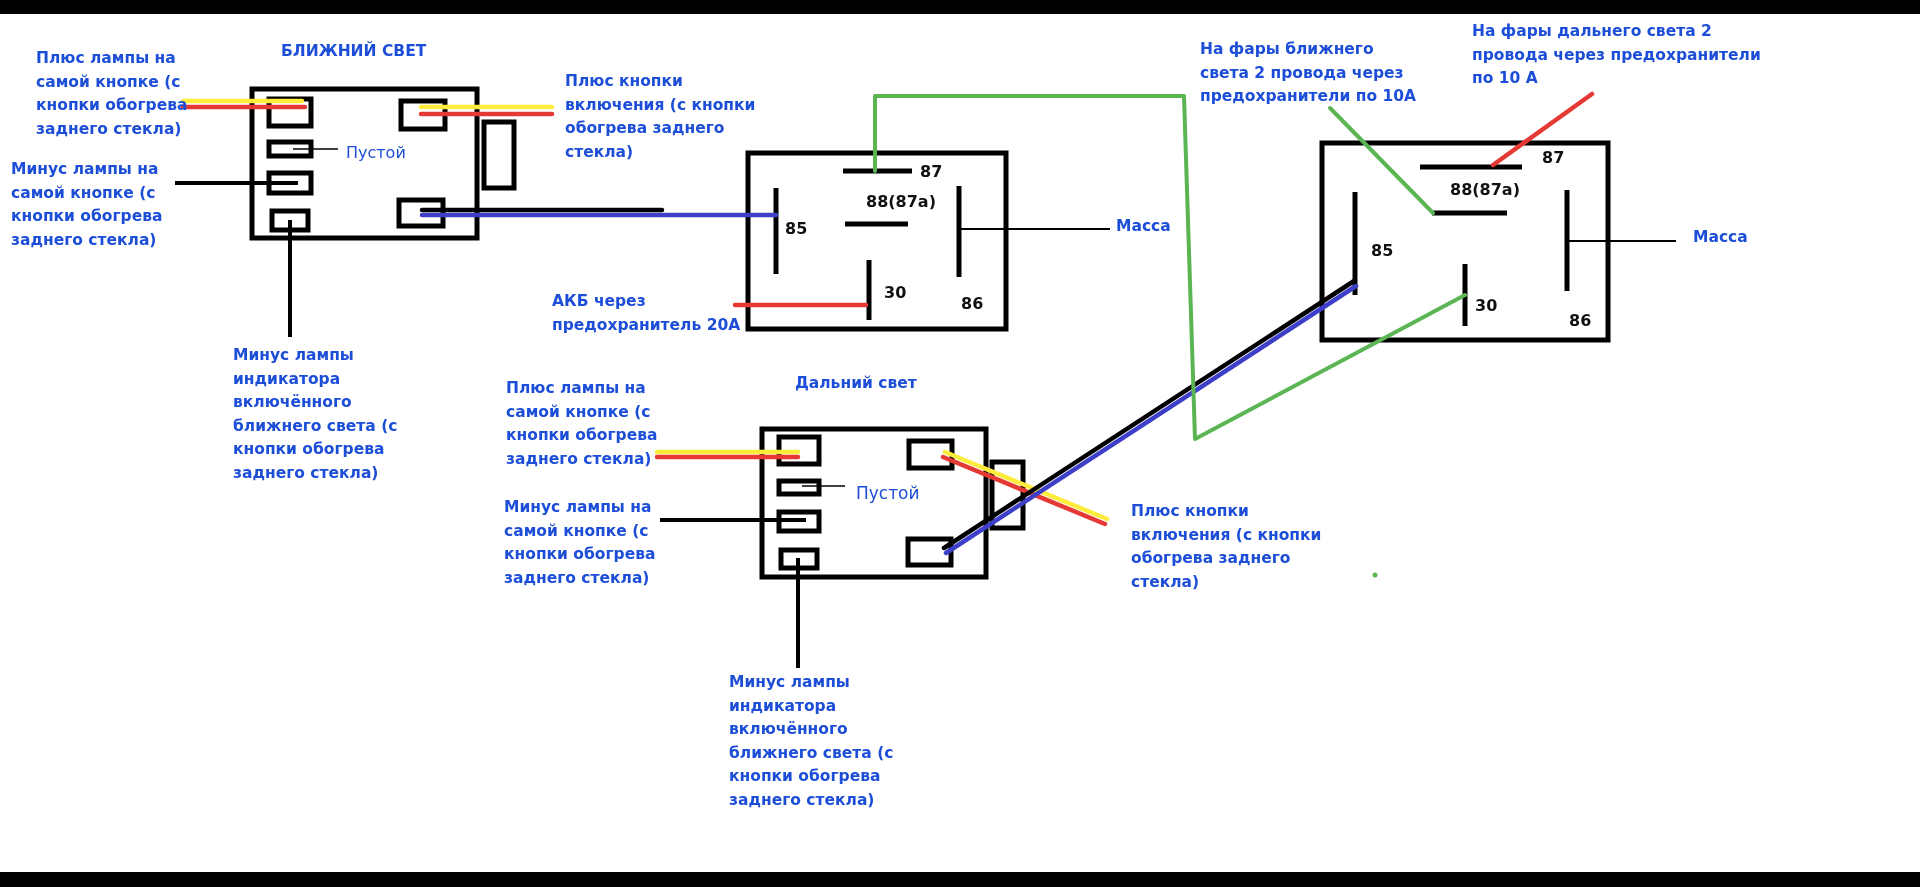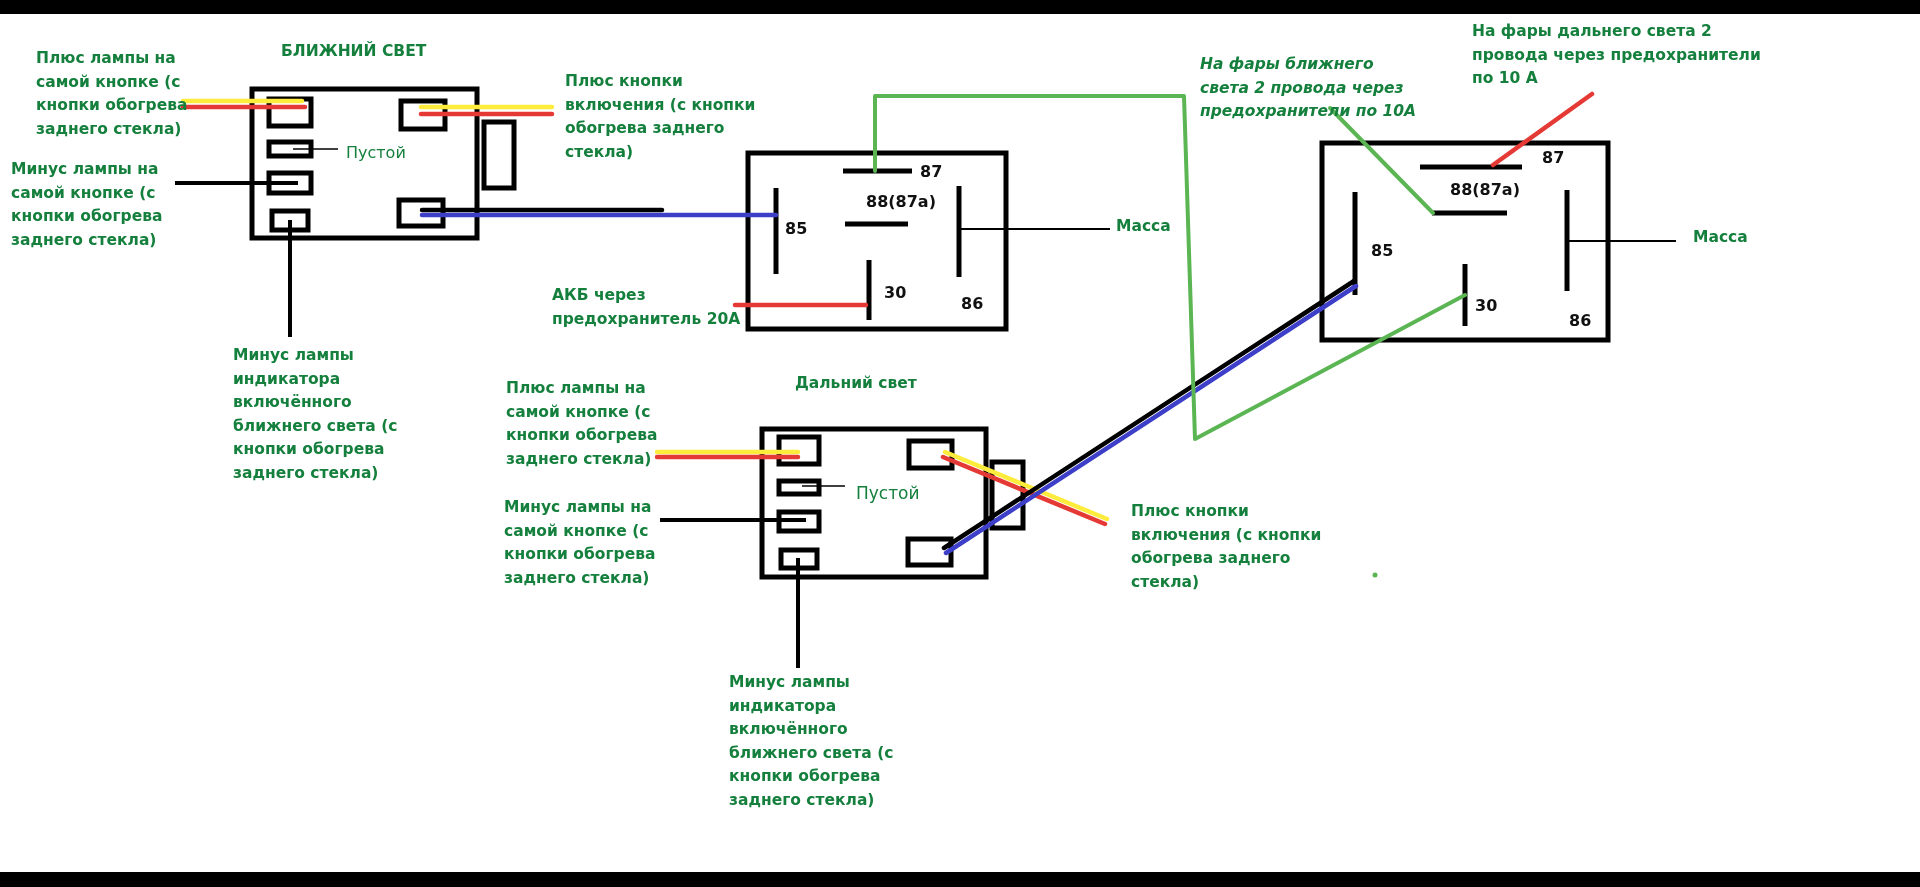--- a/index.html
+++ b/index.html
@@ -1,21 +1,21 @@
 <!DOCTYPE html>
 <html><head>
 <meta charset="utf-8">
 <style>
   html,body{margin:0;padding:0;background:#fff;}
   body{width:1920px;height:887px;position:relative;overflow:hidden;font-family:"Liberation Sans",sans-serif;}
   .band{position:absolute;left:0;width:1920px;background:#000;}
   .band.top{top:0;height:14px;}
   .band.bottom{top:872px;height:15px;}
   svg.diagram{position:absolute;left:0;top:0;}
-  .lbl{position:absolute;font-family:"DejaVu Sans","Liberation Sans",sans-serif;font-weight:bold;font-size:15.5px;line-height:23.5px;color:#15803d;white-space:pre-line;}
+  .lbl{position:absolute;font-family:"DejaVu Sans","Liberation Sans",sans-serif;font-weight:bold;font-size:15.5px;line-height:23.5px;color:#1d4ed8;white-space:pre-line;}
   .pin{position:absolute;font-family:"DejaVu Sans",sans-serif;font-weight:bold;font-size:16px;color:#111;}
 </style>
 </head>
 <body>
 
 <div class="band top"></div>
 <div class="band bottom"></div>
 
 <svg class="diagram" width="1920" height="887" viewBox="0 0 1920 887">
   <g fill="none" stroke="#000" stroke-width="5">
@@ -132,27 +132,27 @@
 ближнего света (с
 кнопки обогрева
 заднего стекла)</div>
 
 <div class="pin" style="left:920px;top:162px;">87</div>
 <div class="pin" style="left:866px;top:192px;">88(87a)</div>
 <div class="pin" style="left:785px;top:219px;">85</div>
 <div class="pin" style="left:884px;top:283px;">30</div>
 <div class="pin" style="left:961px;top:294px;">86</div>
 <div class="lbl" style="left:1116px;top:215px;">Масса</div>
-<div class="lbl" style="left:552px;top:284px;">АКБ через
+<div class="lbl" style="left:552px;top:290px;">АКБ через
 предохранитель 20А</div>
 
 <div class="pin" style="left:1542px;top:148px;">87</div>
 <div class="pin" style="left:1450px;top:180px;">88(87a)</div>
 <div class="pin" style="left:1371px;top:241px;">85</div>
 <div class="pin" style="left:1475px;top:296px;">30</div>
 <div class="pin" style="left:1569px;top:311px;">86</div>
 <div class="lbl" style="left:1693px;top:226px;">Масса</div>
-<div class="lbl" style="left:1200px;top:53px;font-style:italic;">На фары ближнего
+<div class="lbl" style="left:1200px;top:38px;">На фары ближнего
 света 2 провода через
 предохранители по 10А</div>
 <div class="lbl" style="left:1472px;top:20px;">На фары дальнего света 2
 провода через предохранители
 по 10 А</div>
 
 </body></html>

